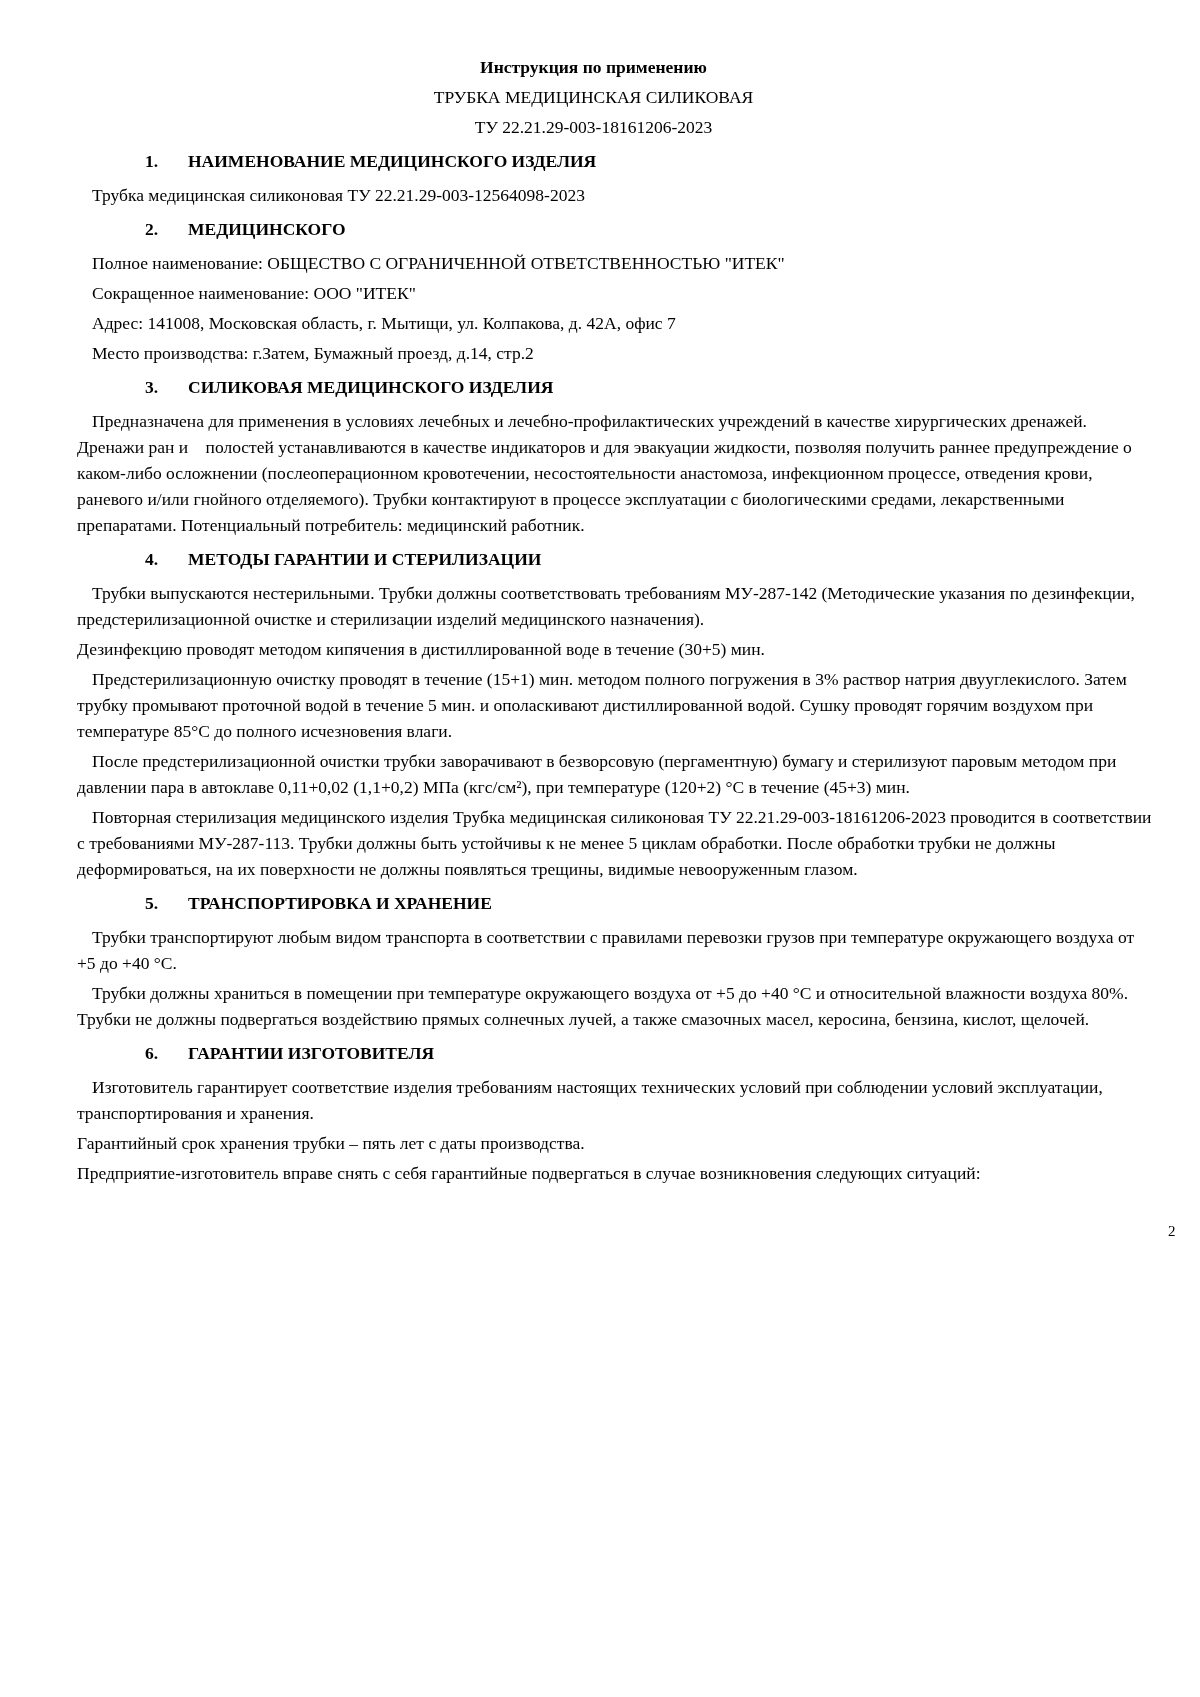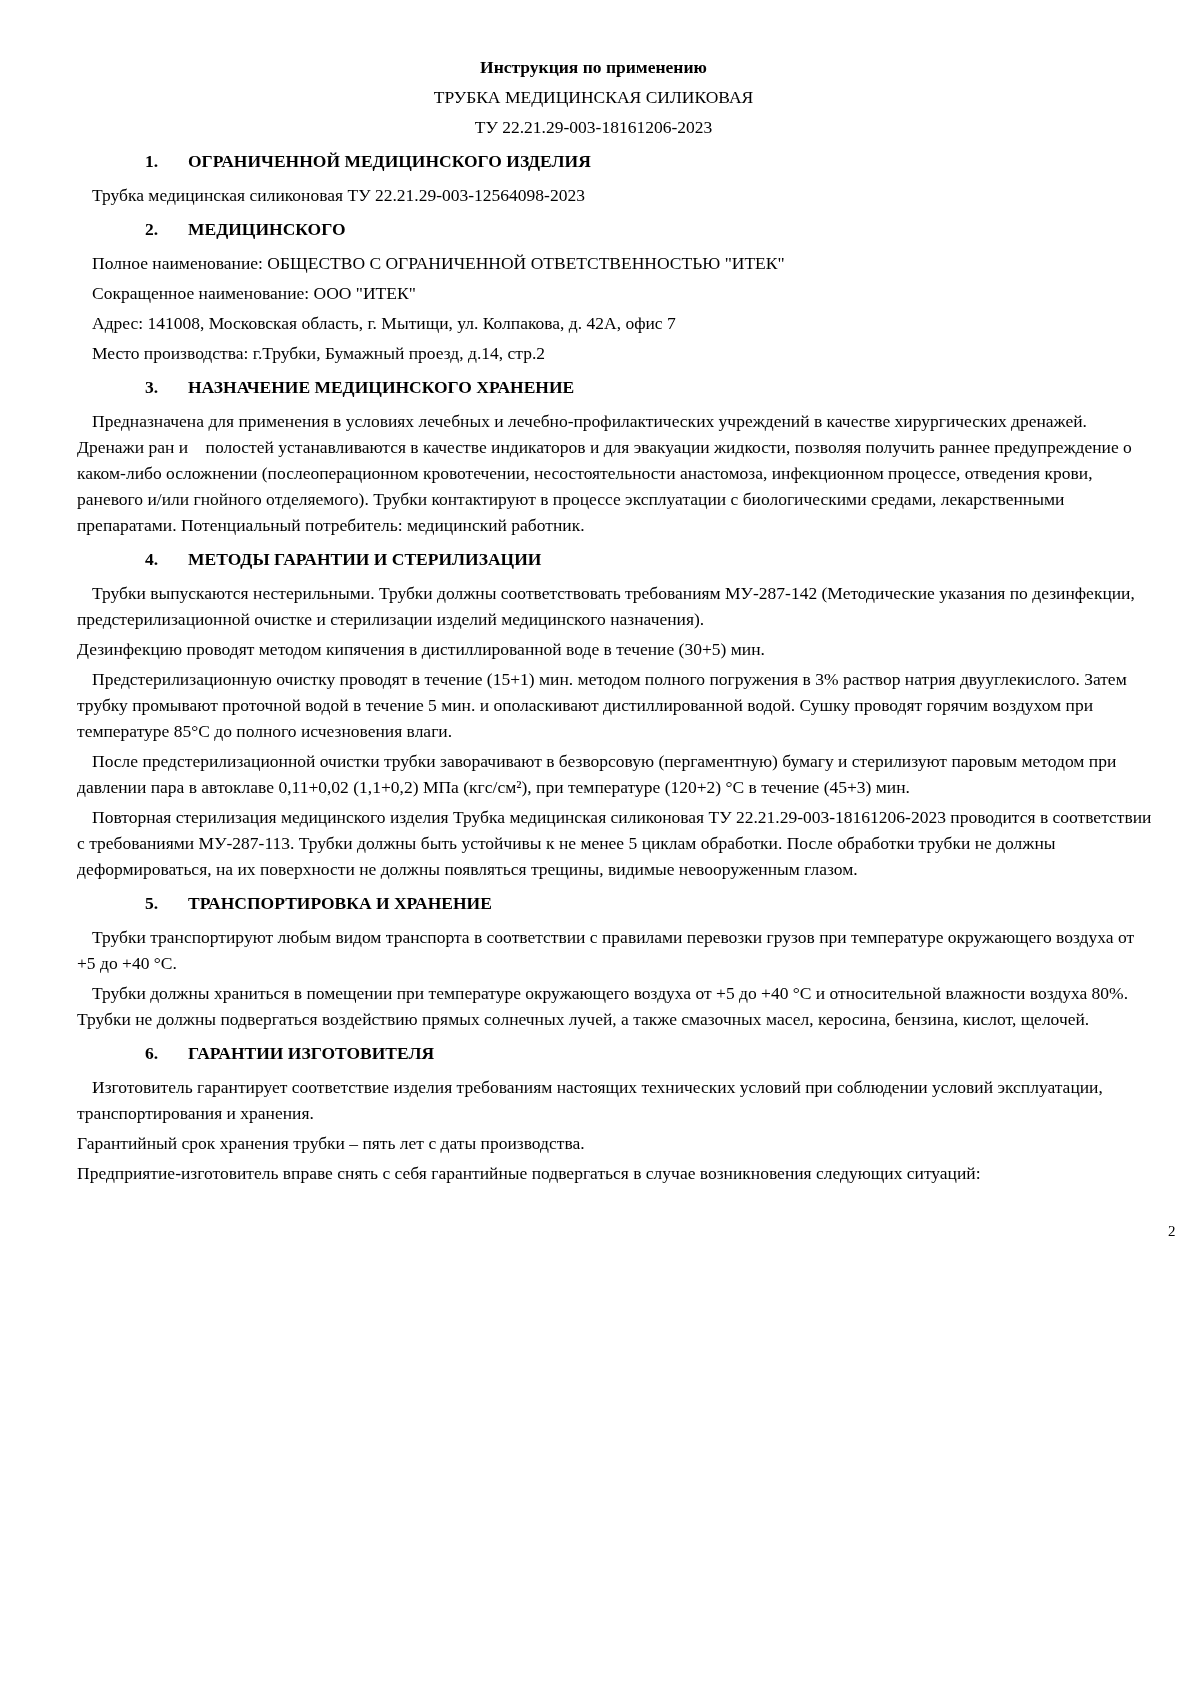--- a/index.html
+++ b/index.html
@@ -31,34 +31,34 @@
 <div class="page">
   <div class="content">
 
     <header class="doc-header">
       <p class="bold">Инструкция по применению</p>
       <p>ТРУБКА МЕДИЦИНСКАЯ СИЛИКОВАЯ</p>
       <p>ТУ 22.21.29-003-18161206-2023</p>
     </header>
 
     <section>
-      <h2 class="heading"><span class="num">1.</span><span>ОГРАНИЧЕННОЙ МЕДИЦИНСКОГО ИЗДЕЛИЯ</span></h2>
+      <h2 class="heading"><span class="num">1.</span><span>НАИМЕНОВАНИЕ МЕДИЦИНСКОГО ИЗДЕЛИЯ</span></h2>
       <p class="para indent">Трубка медицинская силиконовая ТУ 22.21.29-003-12564098-2023</p>
     </section>
 
     <section>
       <h2 class="heading"><span class="num">2.</span><span>МЕДИЦИНСКОГО</span></h2>
       <p class="para indent">Полное наименование: ОБЩЕСТВО С ОГРАНИЧЕННОЙ ОТВЕТСТВЕННОСТЬЮ "ИТЕК"</p>
       <p class="para indent">Сокращенное наименование: ООО "ИТЕК"</p>
       <p class="para indent">Адрес: 141008, Московская область, г. Мытищи, ул. Колпакова, д. 42А, офис 7</p>
-      <p class="para indent">Место производства: г.Трубки, Бумажный проезд, д.14, стр.2</p>
+      <p class="para indent">Место производства: г.Затем, Бумажный проезд, д.14, стр.2</p>
     </section>
 
     <section>
-      <h2 class="heading"><span class="num">3.</span><span>НАЗНАЧЕНИЕ МЕДИЦИНСКОГО ХРАНЕНИЕ</span></h2>
+      <h2 class="heading"><span class="num">3.</span><span>СИЛИКОВАЯ МЕДИЦИНСКОГО ИЗДЕЛИЯ</span></h2>
       <p class="para indent">Предназначена для применения в условиях лечебных и лечебно-профилактических учреждений в качестве хирургических дренажей. Дренажи ран и&nbsp;&nbsp;&nbsp; полостей устанавливаются в качестве индикаторов и для эвакуации жидкости, позволяя получить раннее предупреждение о каком-либо осложнении (послеоперационном кровотечении, несостоятельности анастомоза, инфекционном процессе, отведения крови, раневого и/или гнойного отделяемого). Трубки контактируют в процессе эксплуатации с биологическими средами, лекарственными препаратами. Потенциальный потребитель: медицинский работник.</p>
     </section>
 
     <section>
       <h2 class="heading"><span class="num">4.</span><span>МЕТОДЫ ГАРАНТИИ И СТЕРИЛИЗАЦИИ</span></h2>
       <p class="para indent">Трубки выпускаются нестерильными. Трубки должны соответствовать требованиям МУ-287-142 (Методические указания по дезинфекции, предстерилизационной очистке и стерилизации изделий медицинского назначения).</p>
       <p class="para">Дезинфекцию проводят методом кипячения в дистиллированной воде в течение (30+5) мин.</p>
       <p class="para indent">Предстерилизационную очистку проводят в течение (15+1) мин. методом полного погружения в 3% раствор натрия двууглекислого. Затем трубку промывают проточной водой в течение 5 мин. и ополаскивают дистиллированной водой. Сушку проводят горячим воздухом при температуре 85°С до полного исчезновения влаги.</p>
       <p class="para indent">После предстерилизационной очистки трубки заворачивают в безворсовую (пергаментную) бумагу и стерилизуют паровым методом при давлении пара в автоклаве 0,11+0,02 (1,1+0,2) МПа (кгс/см²), при температуре (120+2) °С в течение (45+3) мин.</p>
       <p class="para indent">Повторная стерилизация медицинского изделия Трубка медицинская силиконовая ТУ 22.21.29-003-18161206-2023 проводится в соответствии с требованиями МУ-287-113. Трубки должны быть устойчивы к не менее 5 циклам обработки. После обработки трубки не должны деформироваться, на их поверхности не должны появляться трещины, видимые невооруженным глазом.</p>

